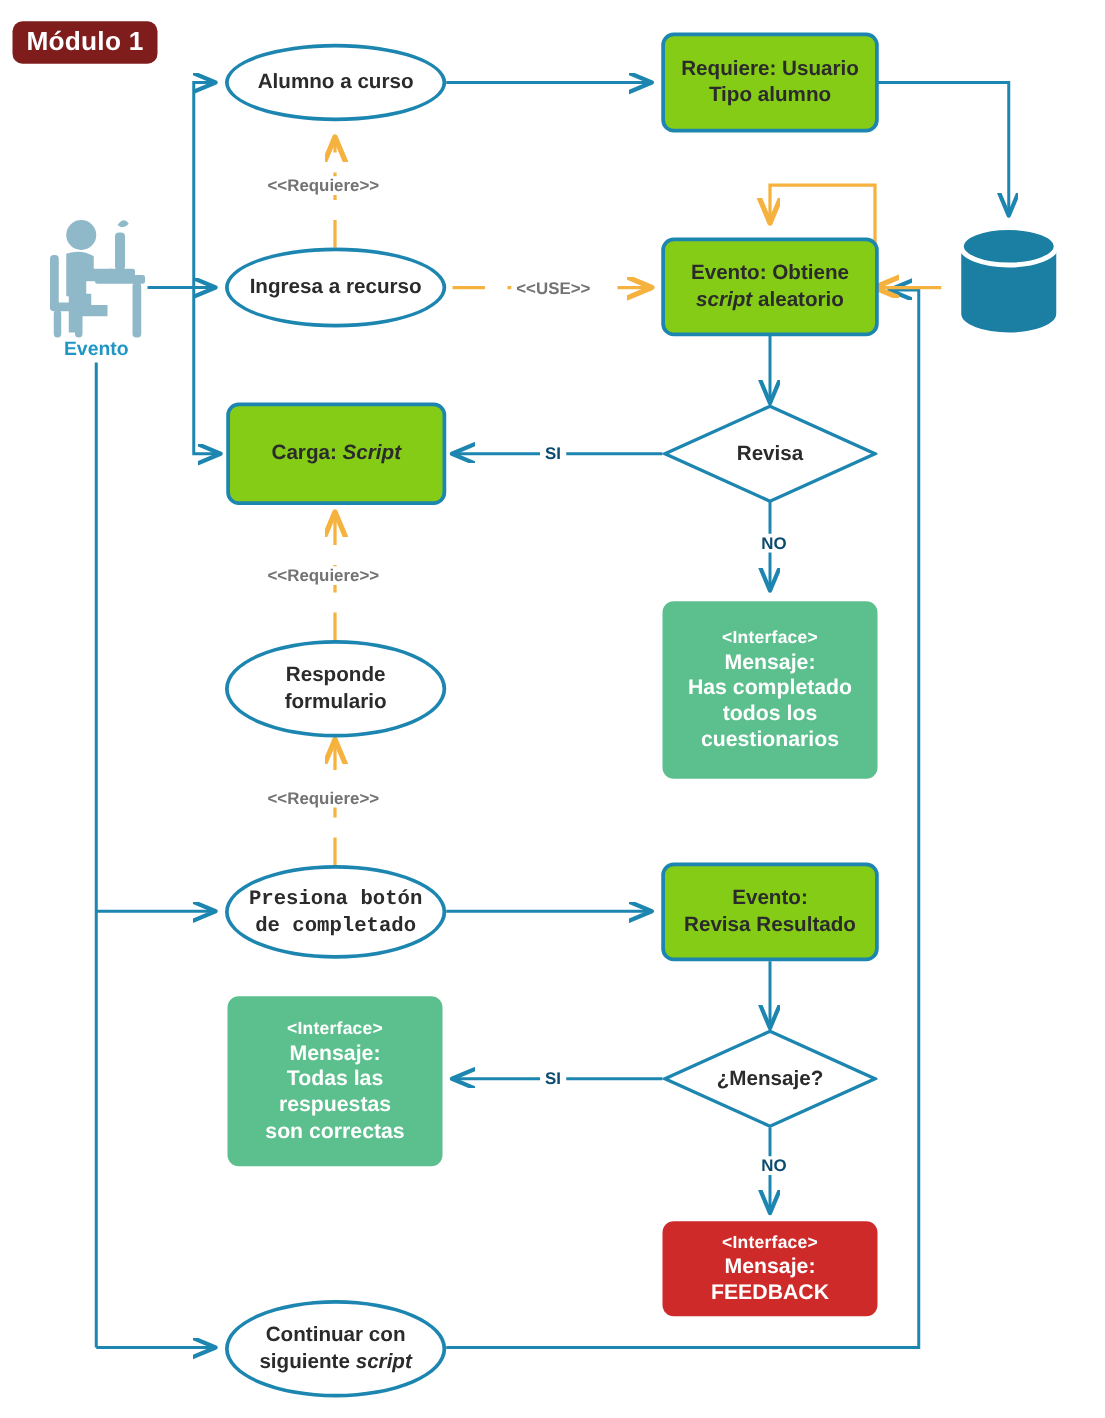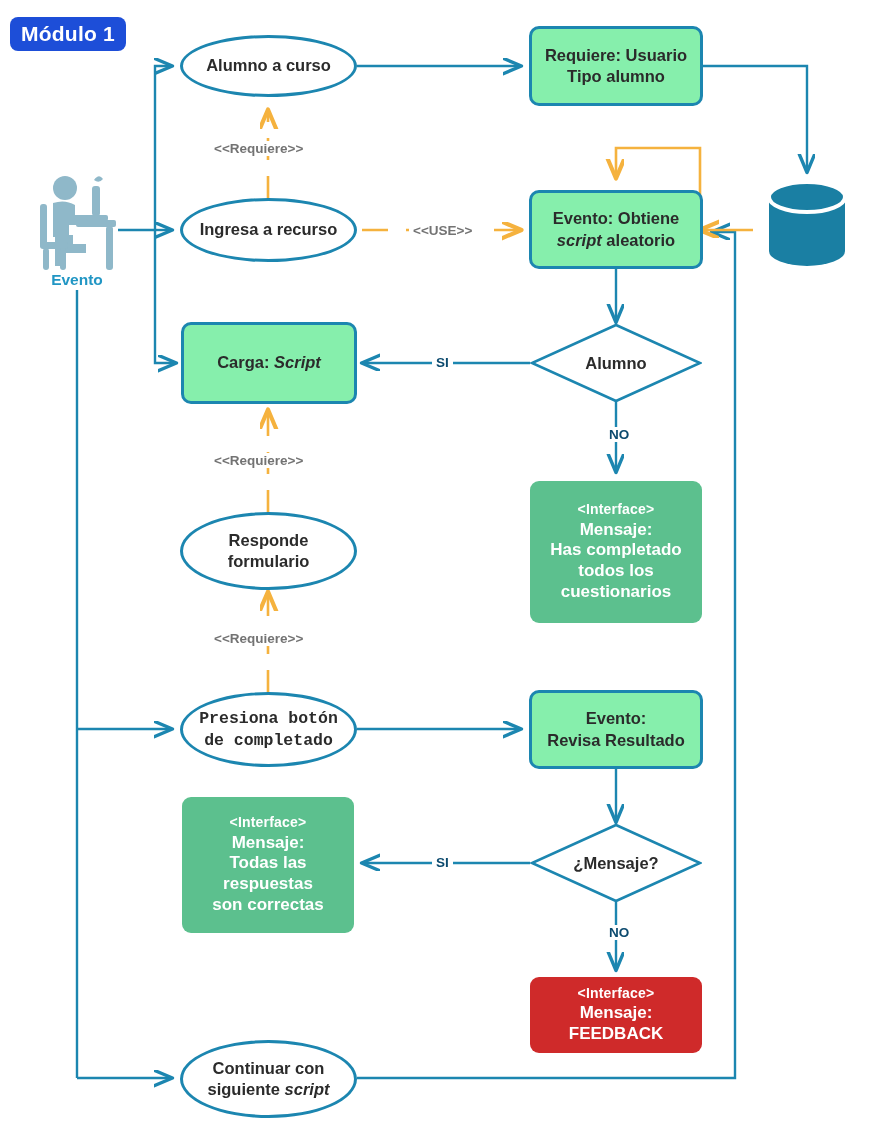--- a/index.html
+++ b/index.html
@@ -37,21 +37,21 @@
     border: 3px solid #1c86b0;
     border-radius: 50%;
     background: #ffffff;
     font-size: 16.5px;
     font-weight: 700;
     line-height: 1.28;
   }
   .rectbox {
     border: 3px solid #1c86b0;
     border-radius: 10px;
-    background: #86efac;
+    background: #84cc16;
     font-size: 16.5px;
     font-weight: 700;
     line-height: 1.3;
     text-align: center;
   }
   .iface {
     border-radius: 9px;
     color: #ffffff;
     font-weight: 800;
     line-height: 1.22;
@@ -88,21 +88,21 @@
     color: #0c4a6e;
     background: #ffffff;
     padding: 0 4px;
     white-space: nowrap;
   }
   .edge-label.orange {
     color: #737373;
   }
   .badge {
     position: absolute;
-    background: #1d4ed8;
+    background: #7f1d1d;
     color: #ffffff;
     border-radius: 8px;
     font-weight: 800;
     font-size: 21px;
     display: flex;
     align-items: center;
     justify-content: center;
     letter-spacing: 0.2px;
   }
   .actor-label {
@@ -286,21 +286,21 @@
     <span>
       <span>Evento:</span><br>
       <span>Revisa Resultado</span>
     </span>
   </div>
 
   <div class="diamond-wrap" style="left:530px; top:323px; width:172px; height:80px;">
     <svg viewBox="0 0 172 80" width="172" height="80">
       <polygon points="86,2 170,40 86,78 2,40" fill="#ffffff" stroke="#1c86b0" stroke-width="2.6"></polygon>
     </svg>
-    <div class="diamond-label">Alumno</div>
+    <div class="diamond-label">Revisa</div>
   </div>
 
   <div class="diamond-wrap" style="left:530px; top:823px; width:172px; height:80px;">
     <svg viewBox="0 0 172 80" width="172" height="80">
       <polygon points="86,2 170,40 86,78 2,40" fill="#ffffff" stroke="#1c86b0" stroke-width="2.6"></polygon>
     </svg>
     <div class="diamond-label">¿Mensaje?</div>
   </div>
 
   <div class="node iface green" style="left:530px; top:481px; width:172px; height:142px;">

